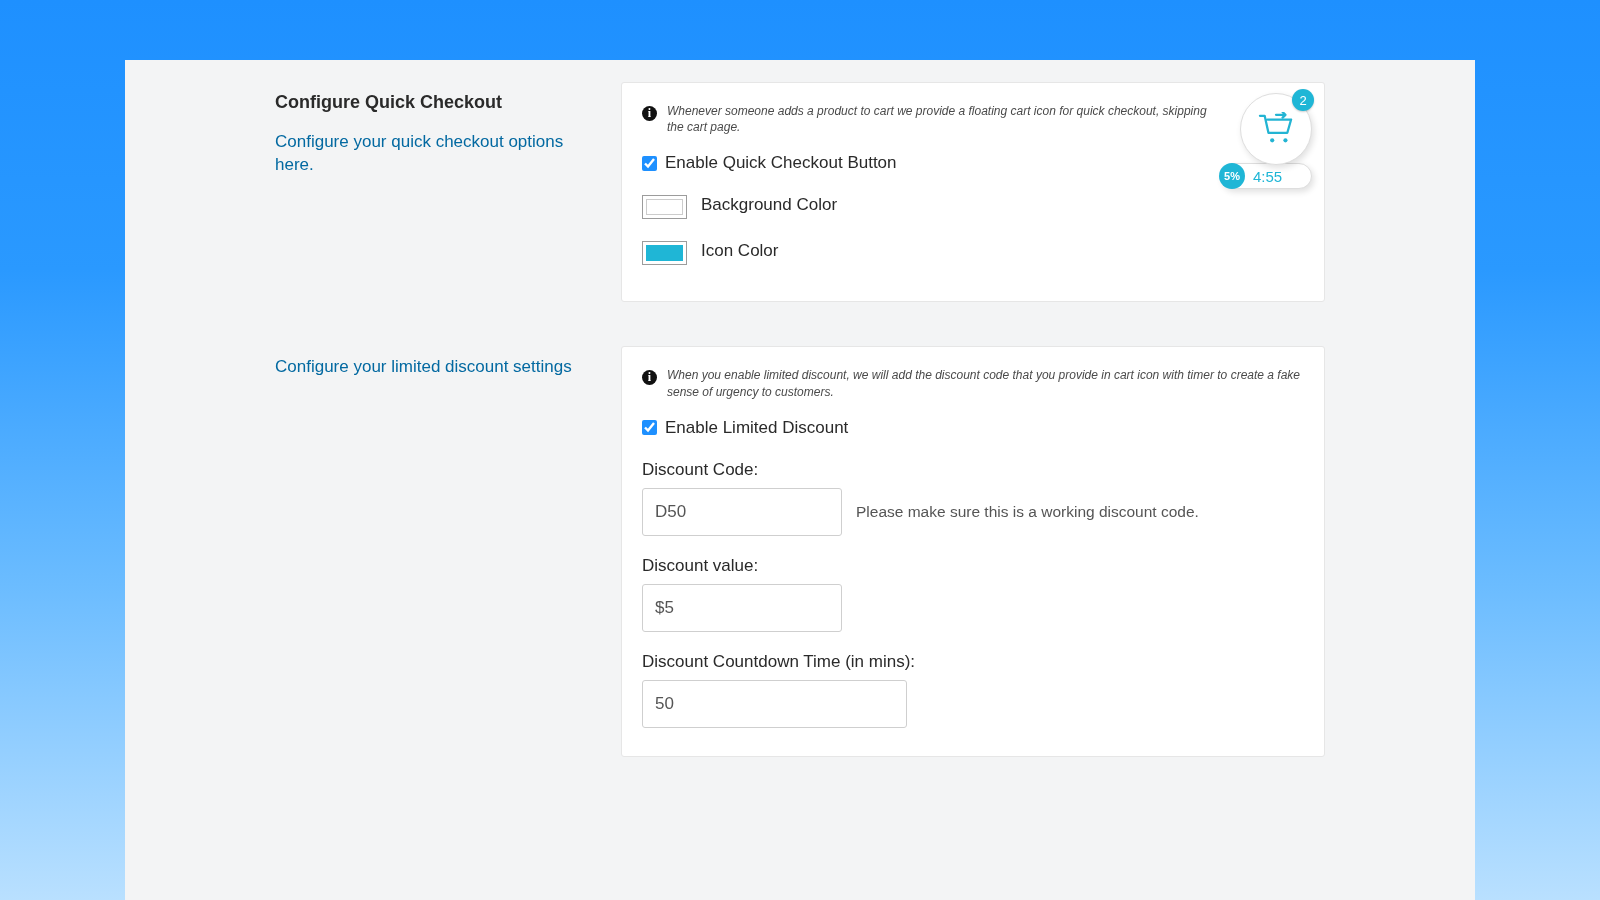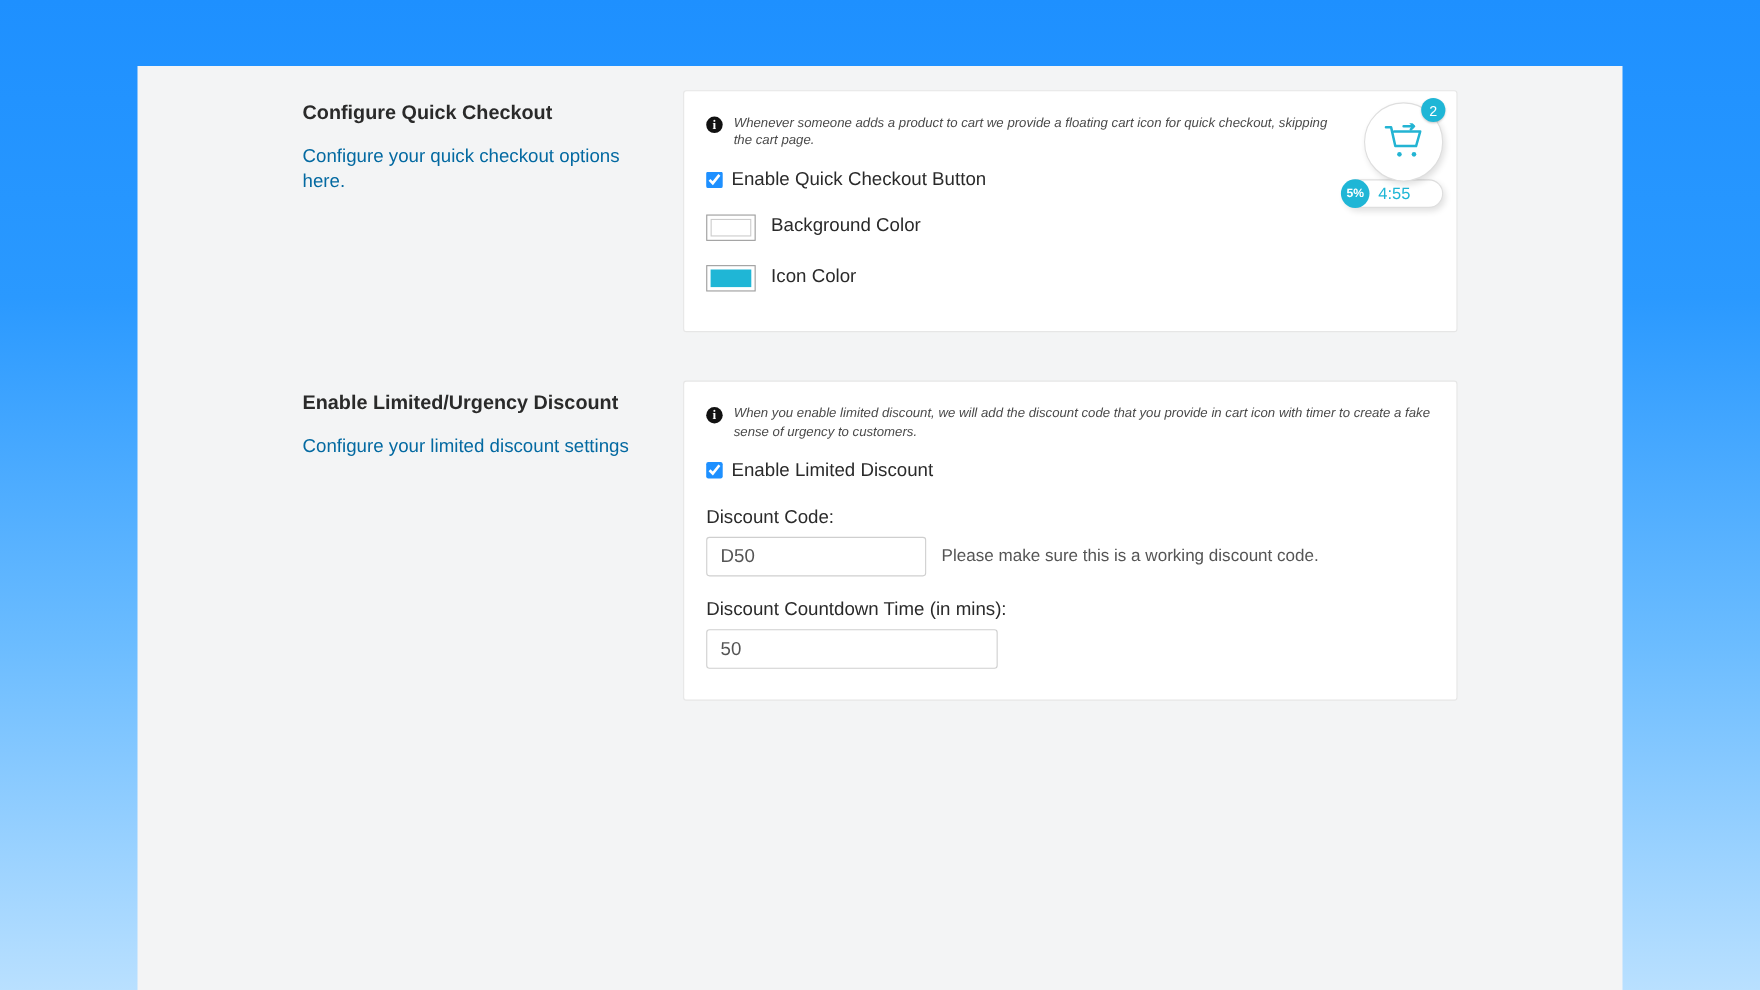--- a/index.html
+++ b/index.html
@@ -86,21 +86,21 @@
     background: #fff;
     cursor: pointer;
   }
   .swatch-inner { width: 100%; height: 100%; }
   .swatch-label { font-size: 17px; color: #2a2a2a; }
 
   .field-block { margin-bottom: 20px; }
   .field-label { font-size: 17px; color: #2a2a2a; margin-bottom: 8px; }
   .field-row { display: flex; align-items: center; gap: 14px; }
   .text-input {
-    height: 36px;
+    height: 48px;
     border: 1px solid #cfcfcf;
     border-radius: 3px;
     padding: 0 12px;
     font-size: 17px;
     color: #555;
     background: #fff;
   }
   .w-200 { width: 200px; }
   .w-260 { width: 265px; }
   .hint { font-size: 15.5px; color: #555; }
@@ -200,21 +200,20 @@
           <div class="pill-badge">5%</div>
           <div class="pill-time">4:55</div>
         </div>
       </div>
 
     </div>
   </div>
 
   <div class="section">
     <div class="left-col">
-      <h3>Enable Limited/Urgency Discount</h3>
       <p>Configure your limited discount settings</p>
     </div>
     <div class="card">
 
       <div class="info-row" style="padding-right:0">
         <span class="info-icon">i</span>
         <span class="info-text">When you enable limited discount, we will add the discount code that you provide in cart icon with timer to create a fake sense of urgency to customers.</span>
       </div>
 
       <label class="check-row">
@@ -223,20 +222,24 @@
       </label>
 
       <div class="field-block">
         <div class="field-label">Discount Code:</div>
         <div class="field-row">
           <input class="text-input w-200" type="text" value="D50" style="">
           <span class="hint">Please make sure this is a working discount code.</span>
         </div>
       </div>
 
+      <div class="field-block">
+        <div class="field-label">Discount value:</div>
+        <input class="text-input w-200" type="text" value="$5" style="">
+      </div>
 
       <div class="field-block" style="margin-bottom:0">
         <div class="field-label">Discount Countdown Time (in mins):</div>
         <input class="text-input w-260" type="text" value="50" style="">
       </div>
 
     </div>
   </div>
 
 </div>

